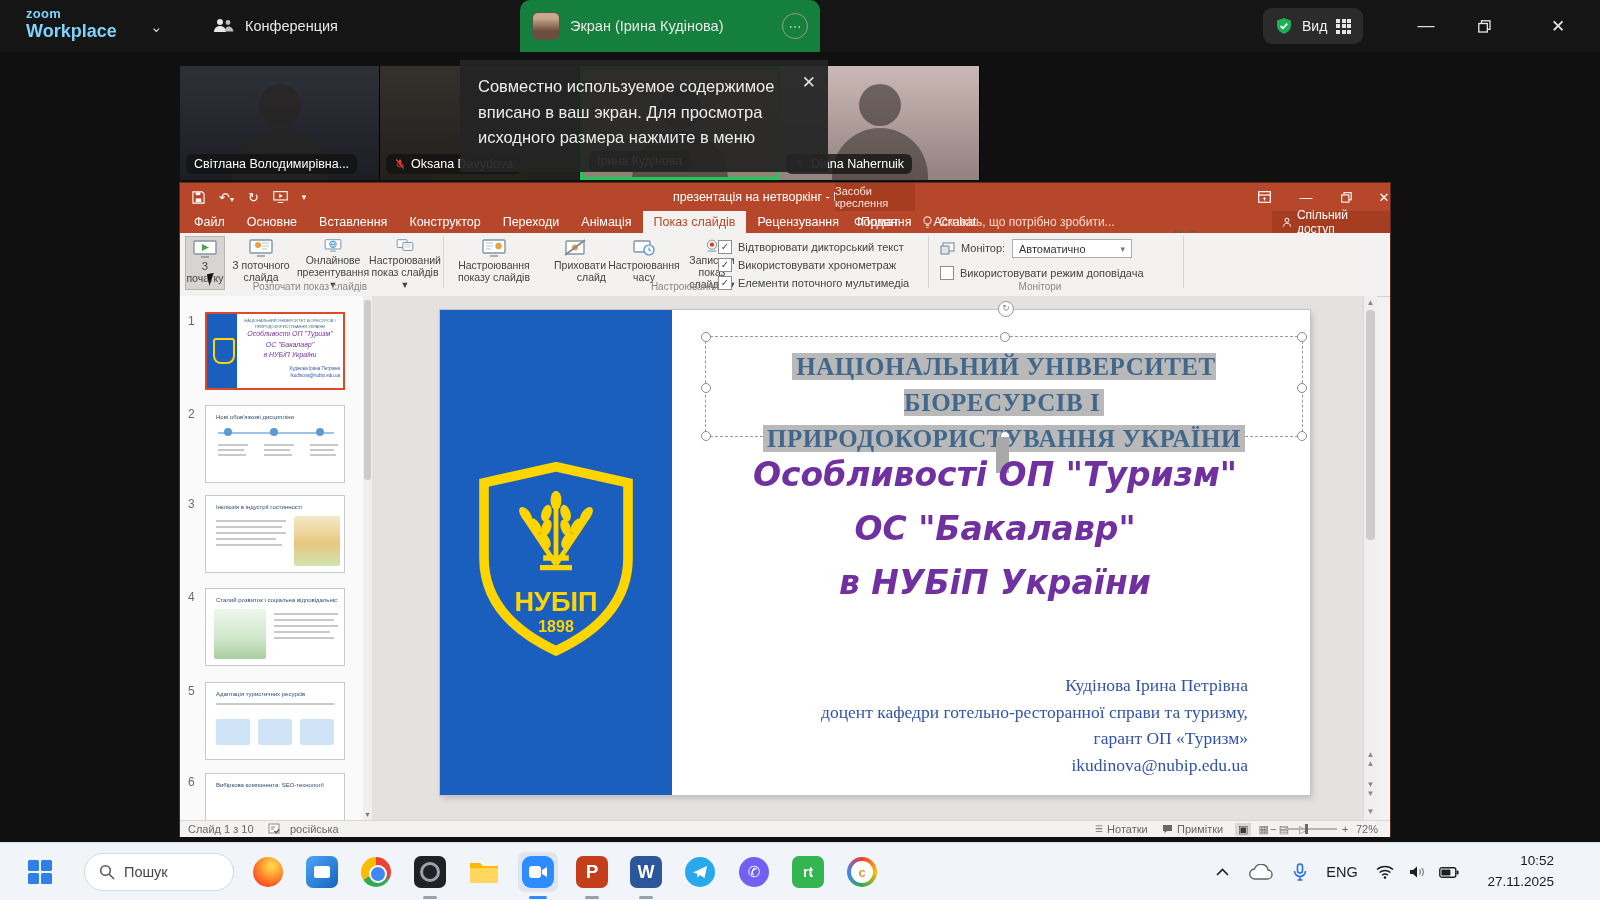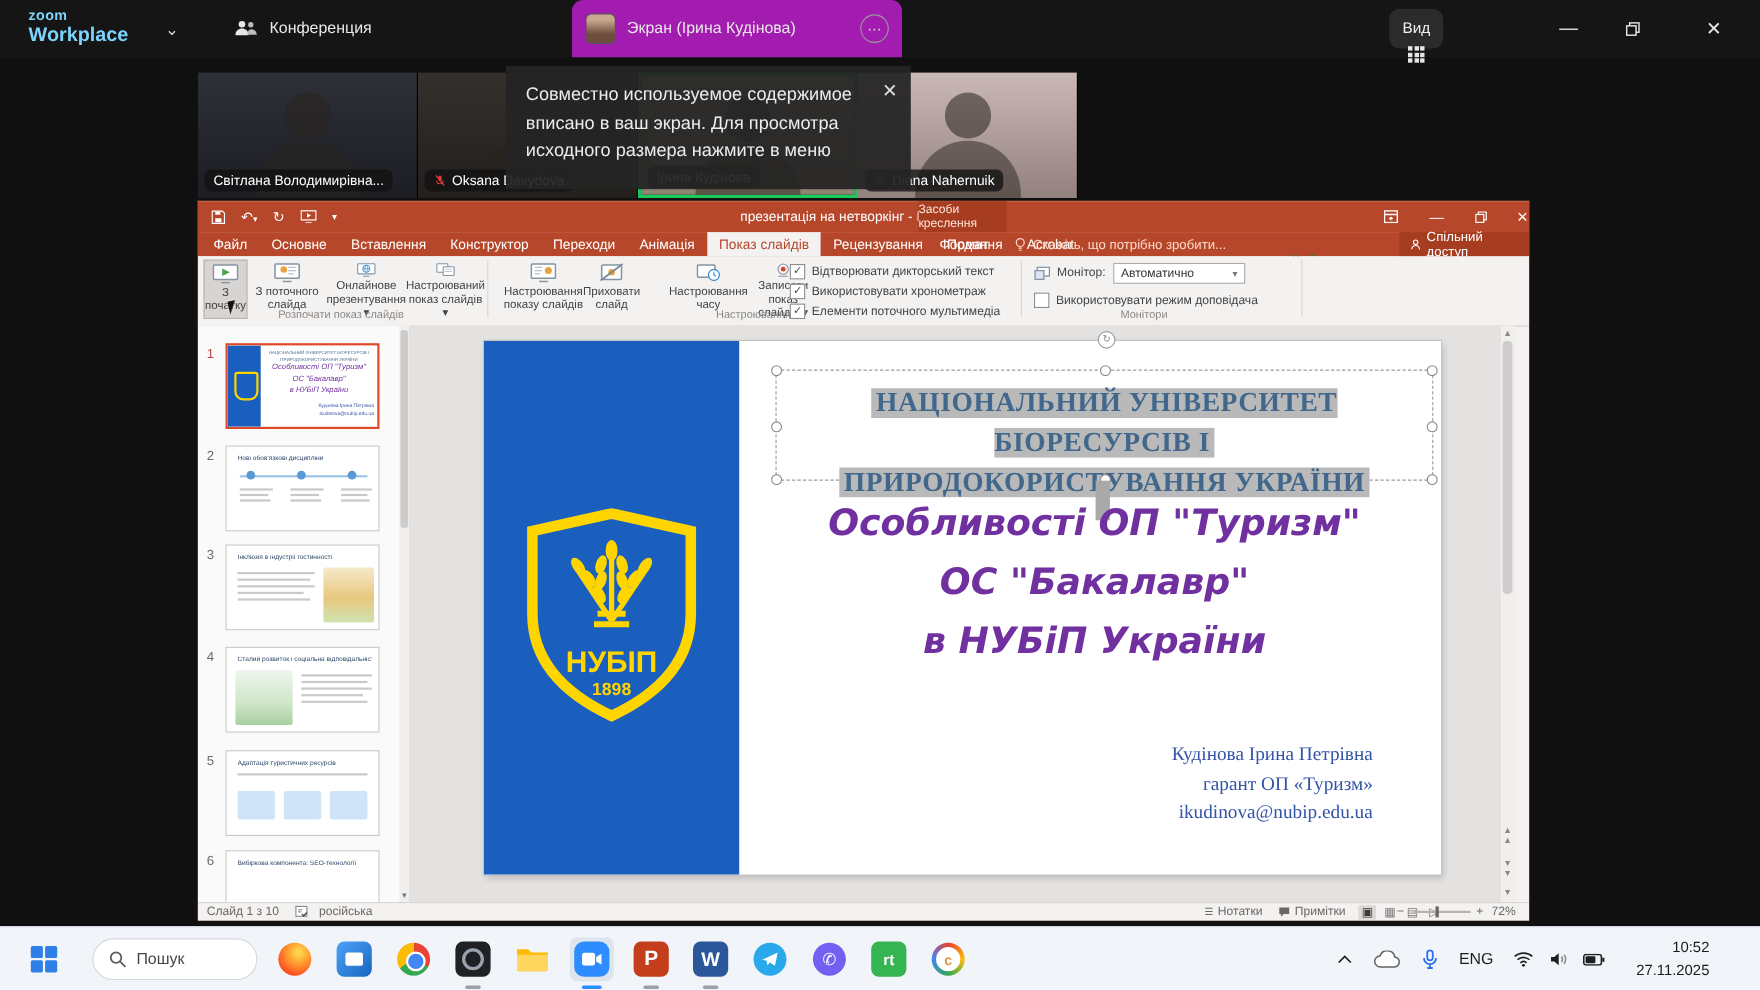--- a/index.html
+++ b/index.html
@@ -6,26 +6,26 @@
   .stage{position:relative;width:1600px;height:900px;background:#101010;overflow:hidden;
          font-family:"Liberation Sans",sans-serif;-webkit-font-smoothing:antialiased;}
   
   .topbar{position:absolute;left:0;top:0;width:1600px;height:52px;background:#151515;}
   .brand{position:absolute;left:26px;top:7px;color:#7dd3fc;line-height:1;}
   .brand .b1{font-size:13px;font-weight:700;letter-spacing:.3px;}
   .brand .b2{font-size:18px;font-weight:700;margin-top:2px;}
   .chev{position:absolute;left:150px;top:18px;color:#cfcfcf;font-size:15px;}
   .ztab{position:absolute;top:0;height:52px;display:flex;align-items:center;gap:10px;color:#e8e8e8;font-size:14.5px;}
   .ztab.meeting{left:213px;}
-  .ztab.screen{left:520px;width:300px;background:#a21caf;border-radius:10px 10px 0 0;padding:0 12px;box-sizing:border-box;}
+  .ztab.screen{left:520px;width:300px;background:#15803d;border-radius:10px 10px 0 0;padding:0 12px;box-sizing:border-box;}
   .avatar{width:26px;height:26px;border-radius:6px;background:linear-gradient(180deg,#c9a88e 20%,#6d4d3c 70%);border:1px solid #555;}
   .ellipsis-btn{margin-left:auto;width:24px;height:24px;border:1.5px solid #9a9a9a;border-radius:50%;
      color:#dcdcdc;font-size:13px;display:flex;align-items:center;justify-content:center;}
   .view-pill{position:absolute;left:1263px;top:8px;height:36px;background:#2b2b2b;border-radius:9px;
-     display:flex;align-items:center;gap:9px;padding:0 12px;color:#f0f0f0;font-size:14px;flex-direction:column;}
+     display:flex;align-items:center;gap:9px;padding:0 12px;color:#f0f0f0;font-size:14px;}
   .gridicon{display:grid;grid-template-columns:repeat(3,4px);grid-gap:1.5px;}
   .gridicon i{width:4px;height:4px;background:#e6e6e6;display:block;}
   .winbtn{position:absolute;top:0;width:56px;height:52px;color:#e8e8e8;display:flex;align-items:center;justify-content:center;font-size:17px;}
   
   .strip{position:absolute;left:180px;top:66px;width:1200px;height:114px;display:flex;}
   .tile{position:relative;width:200px;height:114px;overflow:hidden;box-sizing:border-box;border-right:1px solid #000;}
   .tile .sil{position:absolute;left:50%;top:18px;transform:translateX(-50%);width:120px;height:96px;}
   .tile .sil::before{content:"";position:absolute;left:50%;top:0;transform:translateX(-50%);
       width:42px;height:42px;border-radius:50%;background:rgba(40,35,30,.55);}
   .tile .sil::after{content:"";position:absolute;left:50%;top:44px;transform:translateX(-50%);
@@ -328,21 +328,21 @@
       <div class="gsep" style="left:263px;"></div>
       <div class="rbtn" style="left:266px;width:96px;">
         <svg width="24" height="18" viewBox="0 0 24 18">
             <rect x="1" y="1" width="22" height="13" rx="1" fill="#fff" stroke="#8494a4" stroke-width="1.4"></rect>
             <path d="M4 4h7M4 7h7M4 10h5" stroke="#b8c4d0" stroke-width="1.2"></path>
             <circle cx="16.5" cy="7" r="3.2" fill="#e8a33d"></circle>
             <path d="M8 17h8" stroke="#8494a4" stroke-width="1.4"></path>
           </svg>
         <span>Настроювання показу слайдів</span>
       </div>
-      <div class="rbtn" style="left:345px;width:62px;">
+      <div class="rbtn" style="left:364px;width:62px;text-align:right;">
         <svg width="24" height="18" viewBox="0 0 24 18">
             <rect x="3" y="2" width="18" height="13" rx="1" fill="#fff" stroke="#8494a4" stroke-width="1.4"></rect>
             <circle cx="12" cy="8.5" r="3" fill="#e8a33d"></circle>
             <path d="M2 16L22 1" stroke="#7a8a9a" stroke-width="1.6"></path>
           </svg>
         <span>Приховати слайд</span>
       </div>
       <div class="rbtn" style="left:428px;width:72px;">
         <svg width="22" height="18" viewBox="0 0 22 18">
             <rect x="1" y="2" width="16" height="11" rx="1" fill="#fff" stroke="#8494a4" stroke-width="1.4"></rect>
@@ -524,20 +524,21 @@
         <div class="graybar"></div>
 
         <div class="ptitle">
           <div>Особливості ОП "Туризм"</div>
           <div>ОС "Бакалавр"</div>
           <div>в НУБіП України</div>
         </div>
 
         <div class="pauth">
           <div>Кудінова Ірина Петрівна</div>
+          <div>доцент  кафедри готельно-ресторанної справи та туризму,</div>
           <div>гарант ОП «Туризм»</div>
           <div>ikudinova@nubip.edu.ua</div>
         </div>
       </div>
       <div class="vscroll">
         <div class="up">▲</div>
         <div class="vth"></div>
         <div class="vnav" style="bottom:52px;">▲<br>▲</div>
         <div class="vnav" style="bottom:22px;">▼<br>▼</div>
         <div class="vnav" style="bottom:4px;">▼</div>

